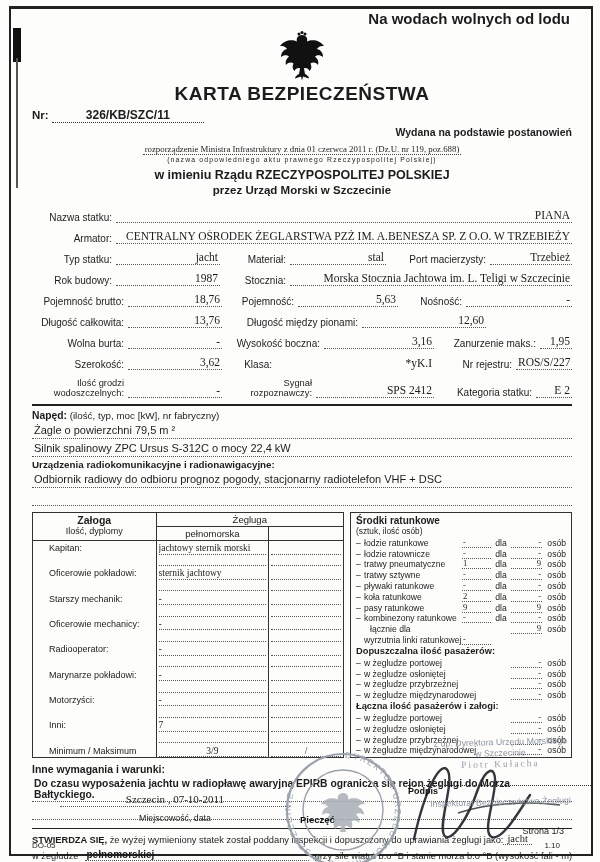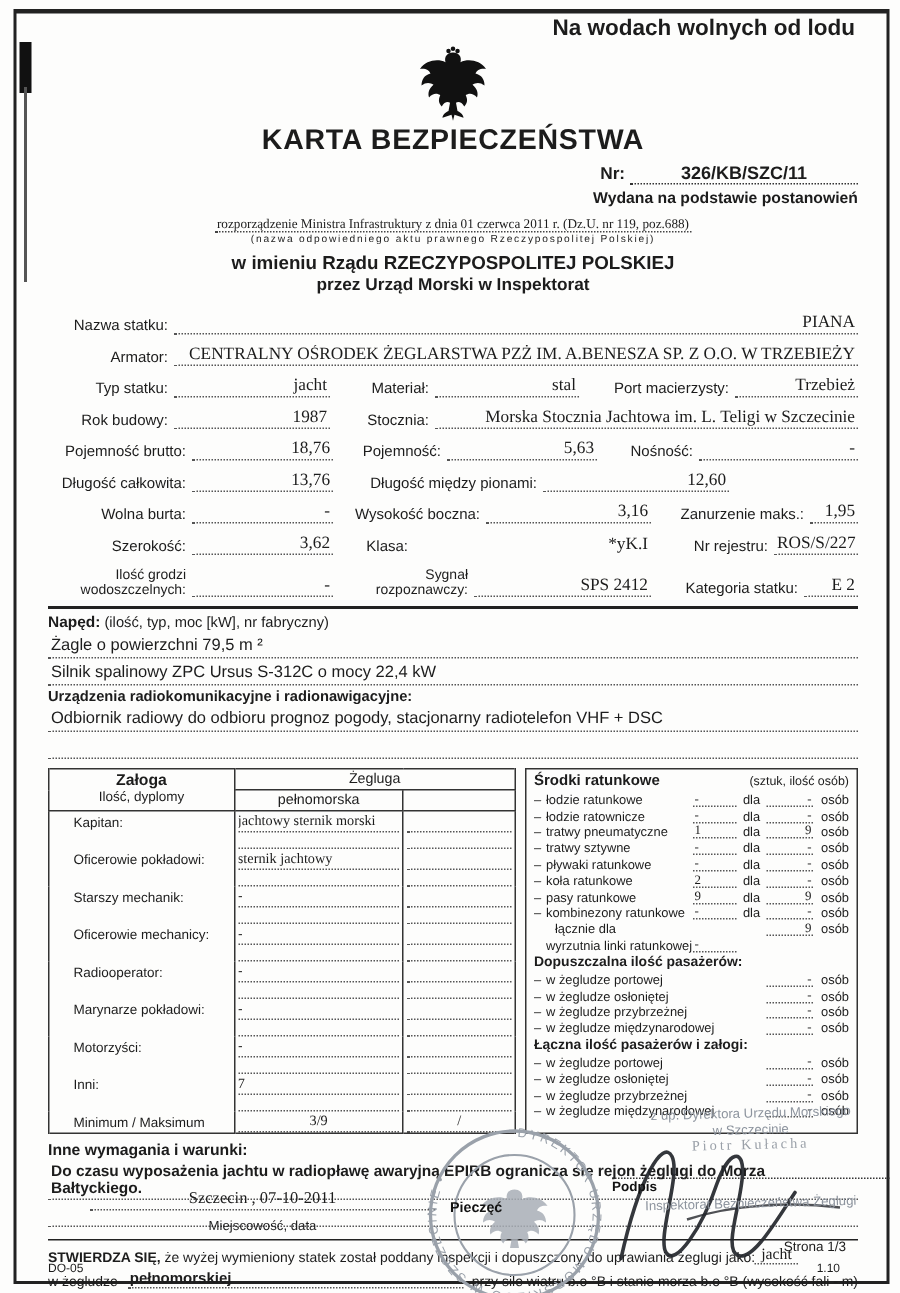--- a/index.html
+++ b/index.html
@@ -7,21 +7,21 @@
         font-family:"Liberation Sans",sans-serif;color:#1c1c1c;overflow:hidden;}
   .page-border{position:absolute;top:6px;left:9px;right:7px;bottom:6px;
         border:2px solid #222;border-top-width:3px;pointer-events:none;}
   .scan-artifact{position:absolute;left:13px;top:28px;width:8px;height:34px;background:#111;}
   .scan-artifact:after{content:"";position:absolute;left:3px;top:30px;width:2px;height:130px;background:#555;}
   .content{position:absolute;left:32px;right:28px;top:10px;}
 
   .hdr-right{text-align:right;font-weight:bold;font-size:15px;padding-right:2px;}
   .emblem{text-align:center;margin-top:2px;height:52px;}
   .title{text-align:center;font-weight:bold;font-size:19px;letter-spacing:.5px;margin-top:2px;}
-  .nr-line{text-align:right;font-weight:bold;font-size:11.5px;margin-top:3px;}
+  .nr-line{text-align:left;font-weight:bold;font-size:11.5px;margin-top:3px;}
   .nr-val{border-bottom:1.5px dotted #333;padding:0 34px;font-size:12px;}
   .issued{text-align:right;font-weight:bold;font-size:10.5px;margin-top:4px;}
   .reg{   text-align:center;font-size:8.8px;margin-top:6px;}
   .reg span{border-bottom:1px dotted #444;padding:0 2px;font-family:"Liberation Serif",serif;}
   .regnote{text-align:center;font-size:6.8px;letter-spacing:1.2px;margin-top:2px;}
   .behalf{text-align:center;font-weight:bold;font-size:12.5px;margin-top:5px;}
   .byoffice{text-align:center;font-weight:bold;font-size:11.5px;margin-top:2px;}
 
   .fields{margin-top:8px;}
   .frow{display:flex;align-items:flex-end;height:19px;margin-bottom:2px;text-align:right;}
@@ -48,21 +48,21 @@
   table.crew thead th{border-bottom:1.2px solid #333;font-size:9.5px;text-align:center;padding:1px 2px;}
   .crew-h1{font-weight:bold;font-size:10.5px;}
   .crew-h2{font-weight:normal;font-size:9px;}
   table.crew td.lab{font-size:9px;padding-top:2px;white-space:nowrap;}
   .cline{border-bottom:1px dotted #555;font-family:"Liberation Serif",serif;font-size:9.5px;
          height:10.5px;line-height:10.5px;overflow:hidden;white-space:nowrap;}
   .cline.ctr{text-align:center;}
   table.crew td.vcell{padding:2px 2px 0 2px;}
 
   .rescue{flex:1;border:1.2px solid #333;margin-left:6px;padding:2px 5px 2px 5px;font-size:8.6px;}
-  .rhead{display:flex;justify-content:space-between;align-items:baseline;margin-bottom:1px;}
+  .rhead{display:flex;justify-content:space-between;align-items:baseline;margin-bottom:1px;flex-direction:column;}
   .rtitle{font-weight:bold;font-size:10px;}
   .rnote{font-size:8.3px;}
   .ritem{display:flex;align-items:flex-end;height:10.8px;line-height:10px;}
   .rdash{width:8px;flex:none;}
   .rlabel{white-space:nowrap;}
   .rfill{flex:1;}
   .rqty{width:28px;border-bottom:1px dotted #555;font-family:"Liberation Serif",serif;flex:none;padding-left:1px;}
   .rdla{width:20px;text-align:center;flex:none;}
   .rpers{width:30px;border-bottom:1px dotted #555;font-family:"Liberation Serif",serif;text-align:right;flex:none;padding-right:1px;}
   .rosob{width:24px;text-align:right;flex:none;}
@@ -73,21 +73,21 @@
   .navrow{display:flex;align-items:flex-end;font-size:9.3px;height:16px;}
   .navrow .nlab{flex:none;padding-right:6px;}
   .navrow .nval{flex:1;border-bottom:1.2px dotted #555;font-weight:bold;font-size:10px;padding:0 2px;}
   .navrow .ncond{flex:none;padding-left:6px;white-space:nowrap;}
 
   .bottom{position:absolute;left:0;right:0;top:745px;height:117px;}
   .placedate{position:absolute;left:60px;top:48px;width:230px;text-align:center;}
   .pd-val{font-family:"Liberation Serif",serif;font-size:11px;border-bottom:1.2px dotted #555;display:block;padding-bottom:1px;}
   .pd-cap{font-size:8.8px;margin-top:1px;}
   .stamp{position:absolute;left:268px;top:-10px;width:150px;height:150px;}
-  .stamp-label{position:absolute;left:300px;top:55px;font-size:9.5px;color:#111;font-weight:bold;}
+  .stamp-label{position:absolute;left:300px;top:69px;font-size:9.5px;color:#111;font-weight:bold;}
   .sig{position:absolute;left:408px;top:-8px;width:185px;}
   .sig-gray{color:#8d949e;font-size:8.8px;line-height:1.25;text-align:center;transform:rotate(-1.5deg);}
   .sig-name{color:#9aa0a8;font-size:9.5px;letter-spacing:2px;font-family:"Liberation Serif",serif;}
   .sig-scribble{position:absolute;left:-10px;top:18px;}
   .sig-line{border-top:1.2px dotted #333;margin-top:14px;text-align:left;font-size:9px;color:#111;position:relative;z-index:3;font-weight:bold;}
   .footer-code{position:absolute;left:32px;bottom:12px;font-size:8px;}
   .footer-page{position:absolute;right:36px;bottom:26px;font-size:9px;}
   .footer-ver{position:absolute;right:40px;bottom:12px;font-size:8px;}
 </style>
 </head>
@@ -113,21 +113,21 @@
 
     <div class="title">KARTA BEZPIECZEŃSTWA</div>
     <div class="nr-line">
       <span>Nr:</span>
       <span class="nr-val">326/KB/SZC/11</span>
     </div>
     <div class="issued">Wydana na podstawie postanowień</div>
     <div class="reg"><span>rozporządzenie Ministra Infrastruktury z dnia 01 czerwca 2011 r. (Dz.U. nr 119, poz.688)</span></div>
     <div class="regnote">(nazwa odpowiedniego aktu prawnego Rzeczypospolitej Polskiej)</div>
     <div class="behalf">w imieniu Rządu RZECZYPOSPOLITEJ POLSKIEJ</div>
-    <div class="byoffice">przez Urząd Morski w Inspektorat</div>
+    <div class="byoffice">przez Urząd Morski w Szczecinie</div>
 
     <div class="fields">
       <div class="frow">
         <span class="flabel" style="width:80px">Nazwa statku:</span>
         <span class="fval grow">PIANA</span>
       </div>
       <div class="frow">
         <span class="flabel" style="width:80px">Armator:</span>
         <span class="fval grow">CENTRALNY OŚRODEK ŻEGLARSTWA PZŻ IM. A.BENESZA SP. Z O.O. W TRZEBIEŻY</span>
       </div>

